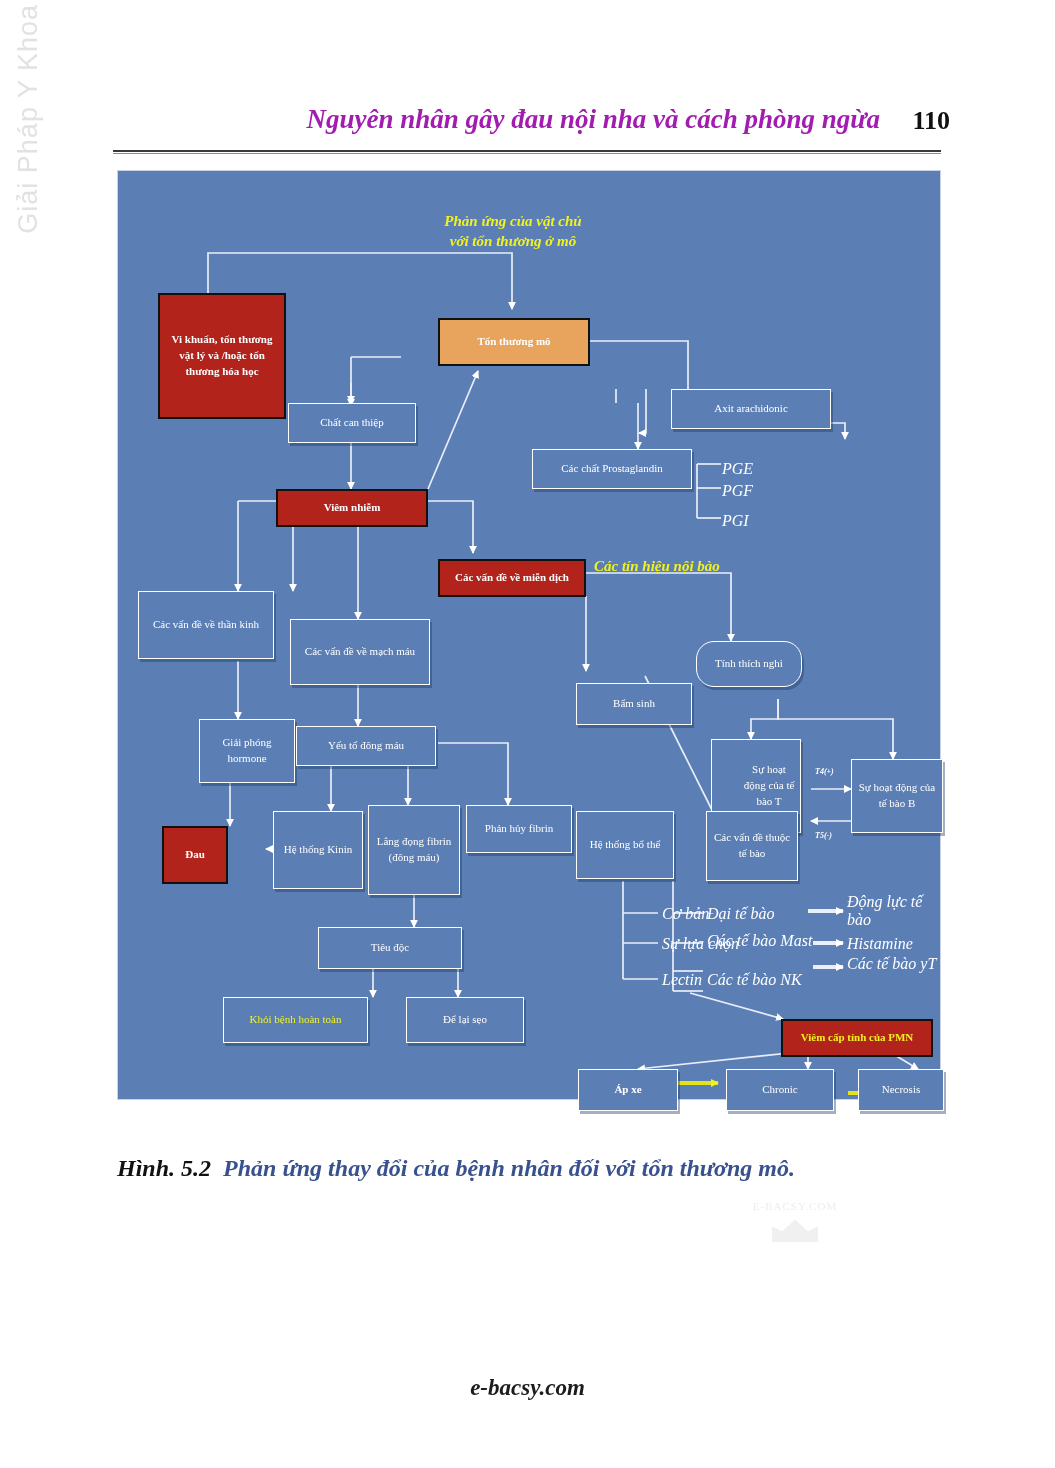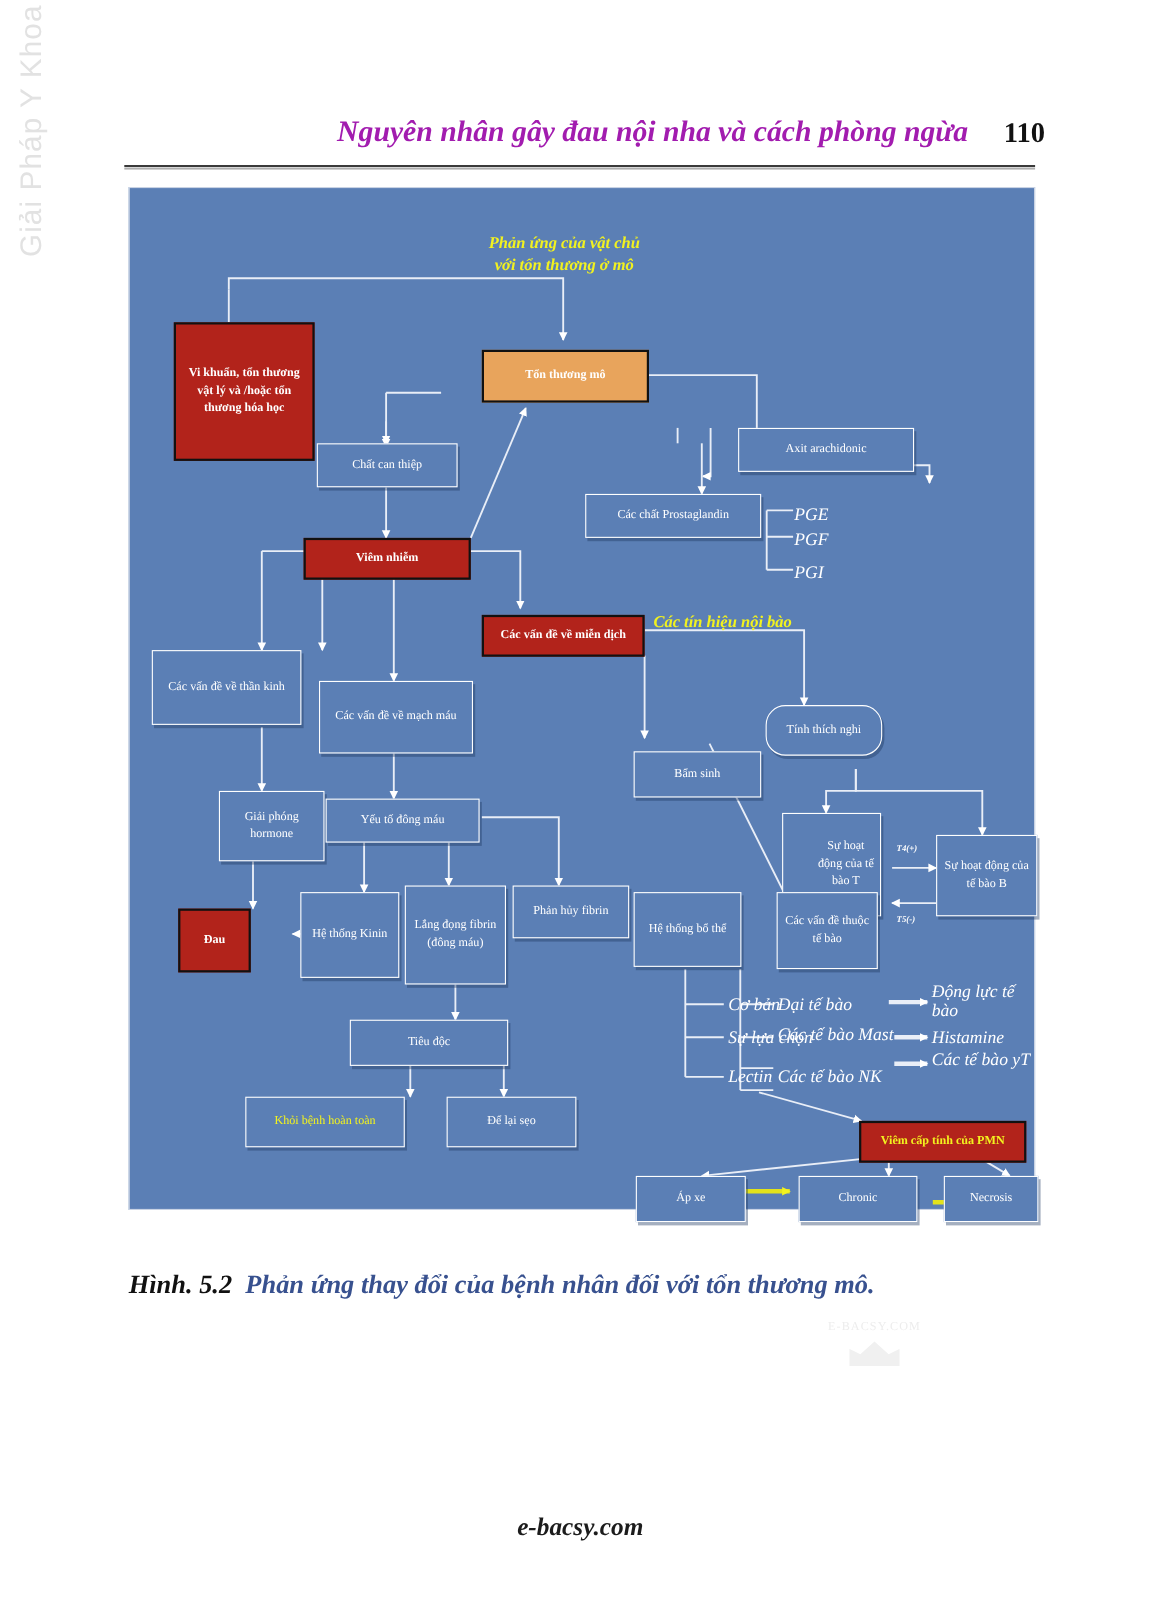--- a/index.html
+++ b/index.html
@@ -330,21 +330,21 @@
   <div class="node" style="left:200px; top:756px; width:144px; height:42px;">Tiêu độc</div>
 
   <div class="node yellow-text" style="left:105px; top:826px; width:145px; height:46px;">Khỏi bệnh hoàn toàn</div>
 
   <div class="node" style="left:288px; top:826px; width:118px; height:46px;">Để lại sẹo</div>
 
   <div class="node red" style="left:663px; top:848px; width:152px; height:38px;">
     <span class="nodelabel" style="color:#f2f21f;">Viêm cấp tính của PMN</span>
   </div>
 
-  <div class="node" style="left:460px; top:898px; width:100px; height:42px;">Áp xe</div>
+  <div class="node" style="left:460px; top:898px; width:100px; height:42px;font-weight:bold;">Áp xe</div>
 
   <div class="node" style="left:608px; top:898px; width:108px; height:42px;">Chronic</div>
 
   <div class="node" style="left:740px; top:898px; width:86px; height:42px;">Necrosis</div>
 
   <div class="sublabel" style="left:604px; top:288px;">PGE</div>
   <div class="sublabel" style="left:604px; top:310px;">PGF</div>
   <div class="sublabel" style="left:604px; top:340px;">PGI</div>
   <svg style="position:absolute; left:575px; top:285px; width:34px; height:70px;">
     <g stroke="#e9eef7" stroke-width="1.7" fill="none">

